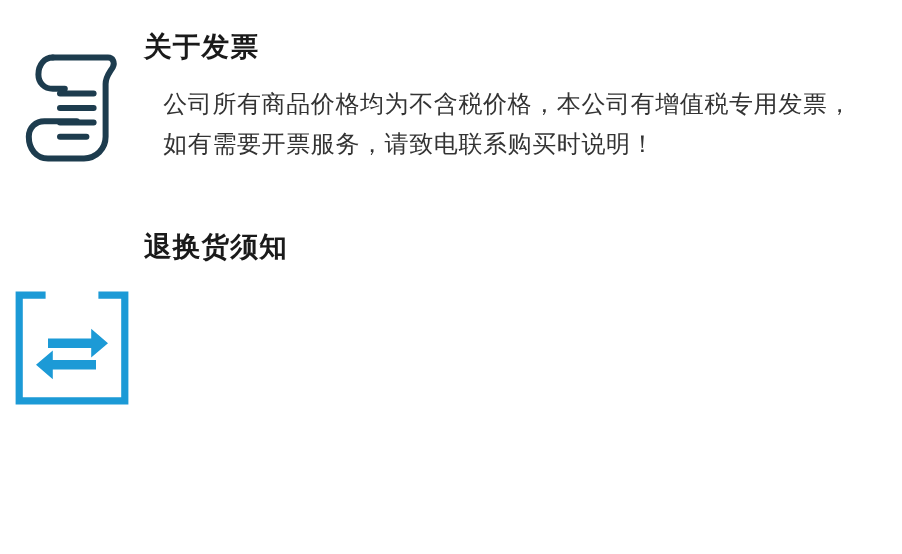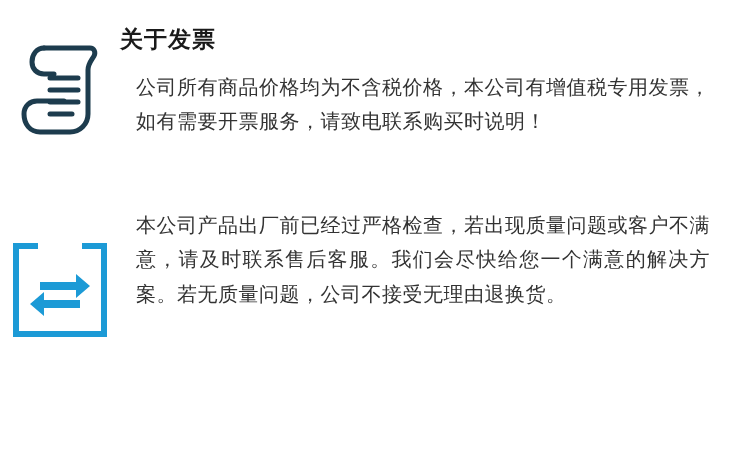--- a/index.html
+++ b/index.html
@@ -105,17 +105,17 @@
             <path d="M26 4 H4 V92 H92 V4 H70" stroke-linecap="butt"></path>
           </g>
           <g fill="#1c9ad6">
             <path d="M28 40 H64 L64 32 L78 44 L64 56 L64 48 H28 Z"></path>
             <path d="M68 58 H32 L32 50 L18 62 L32 74 L32 66 H68 Z"></path>
           </g>
         </svg>
       </span>
     </div>
     <div class="text-col">
-      <p class="sec-body">本公司产品出厂前已经过严格检查，若出现质量问题或客户不满意，请及时联系售后客服。我们会尽快给您一个满意的解决方案。若无质量问题，公司不接受无理由退换货。</p>
+      <h2 class="sec-title">退换货须知</h2>
     </div>
   </div>
 
 </div>
 
 </body></html>

